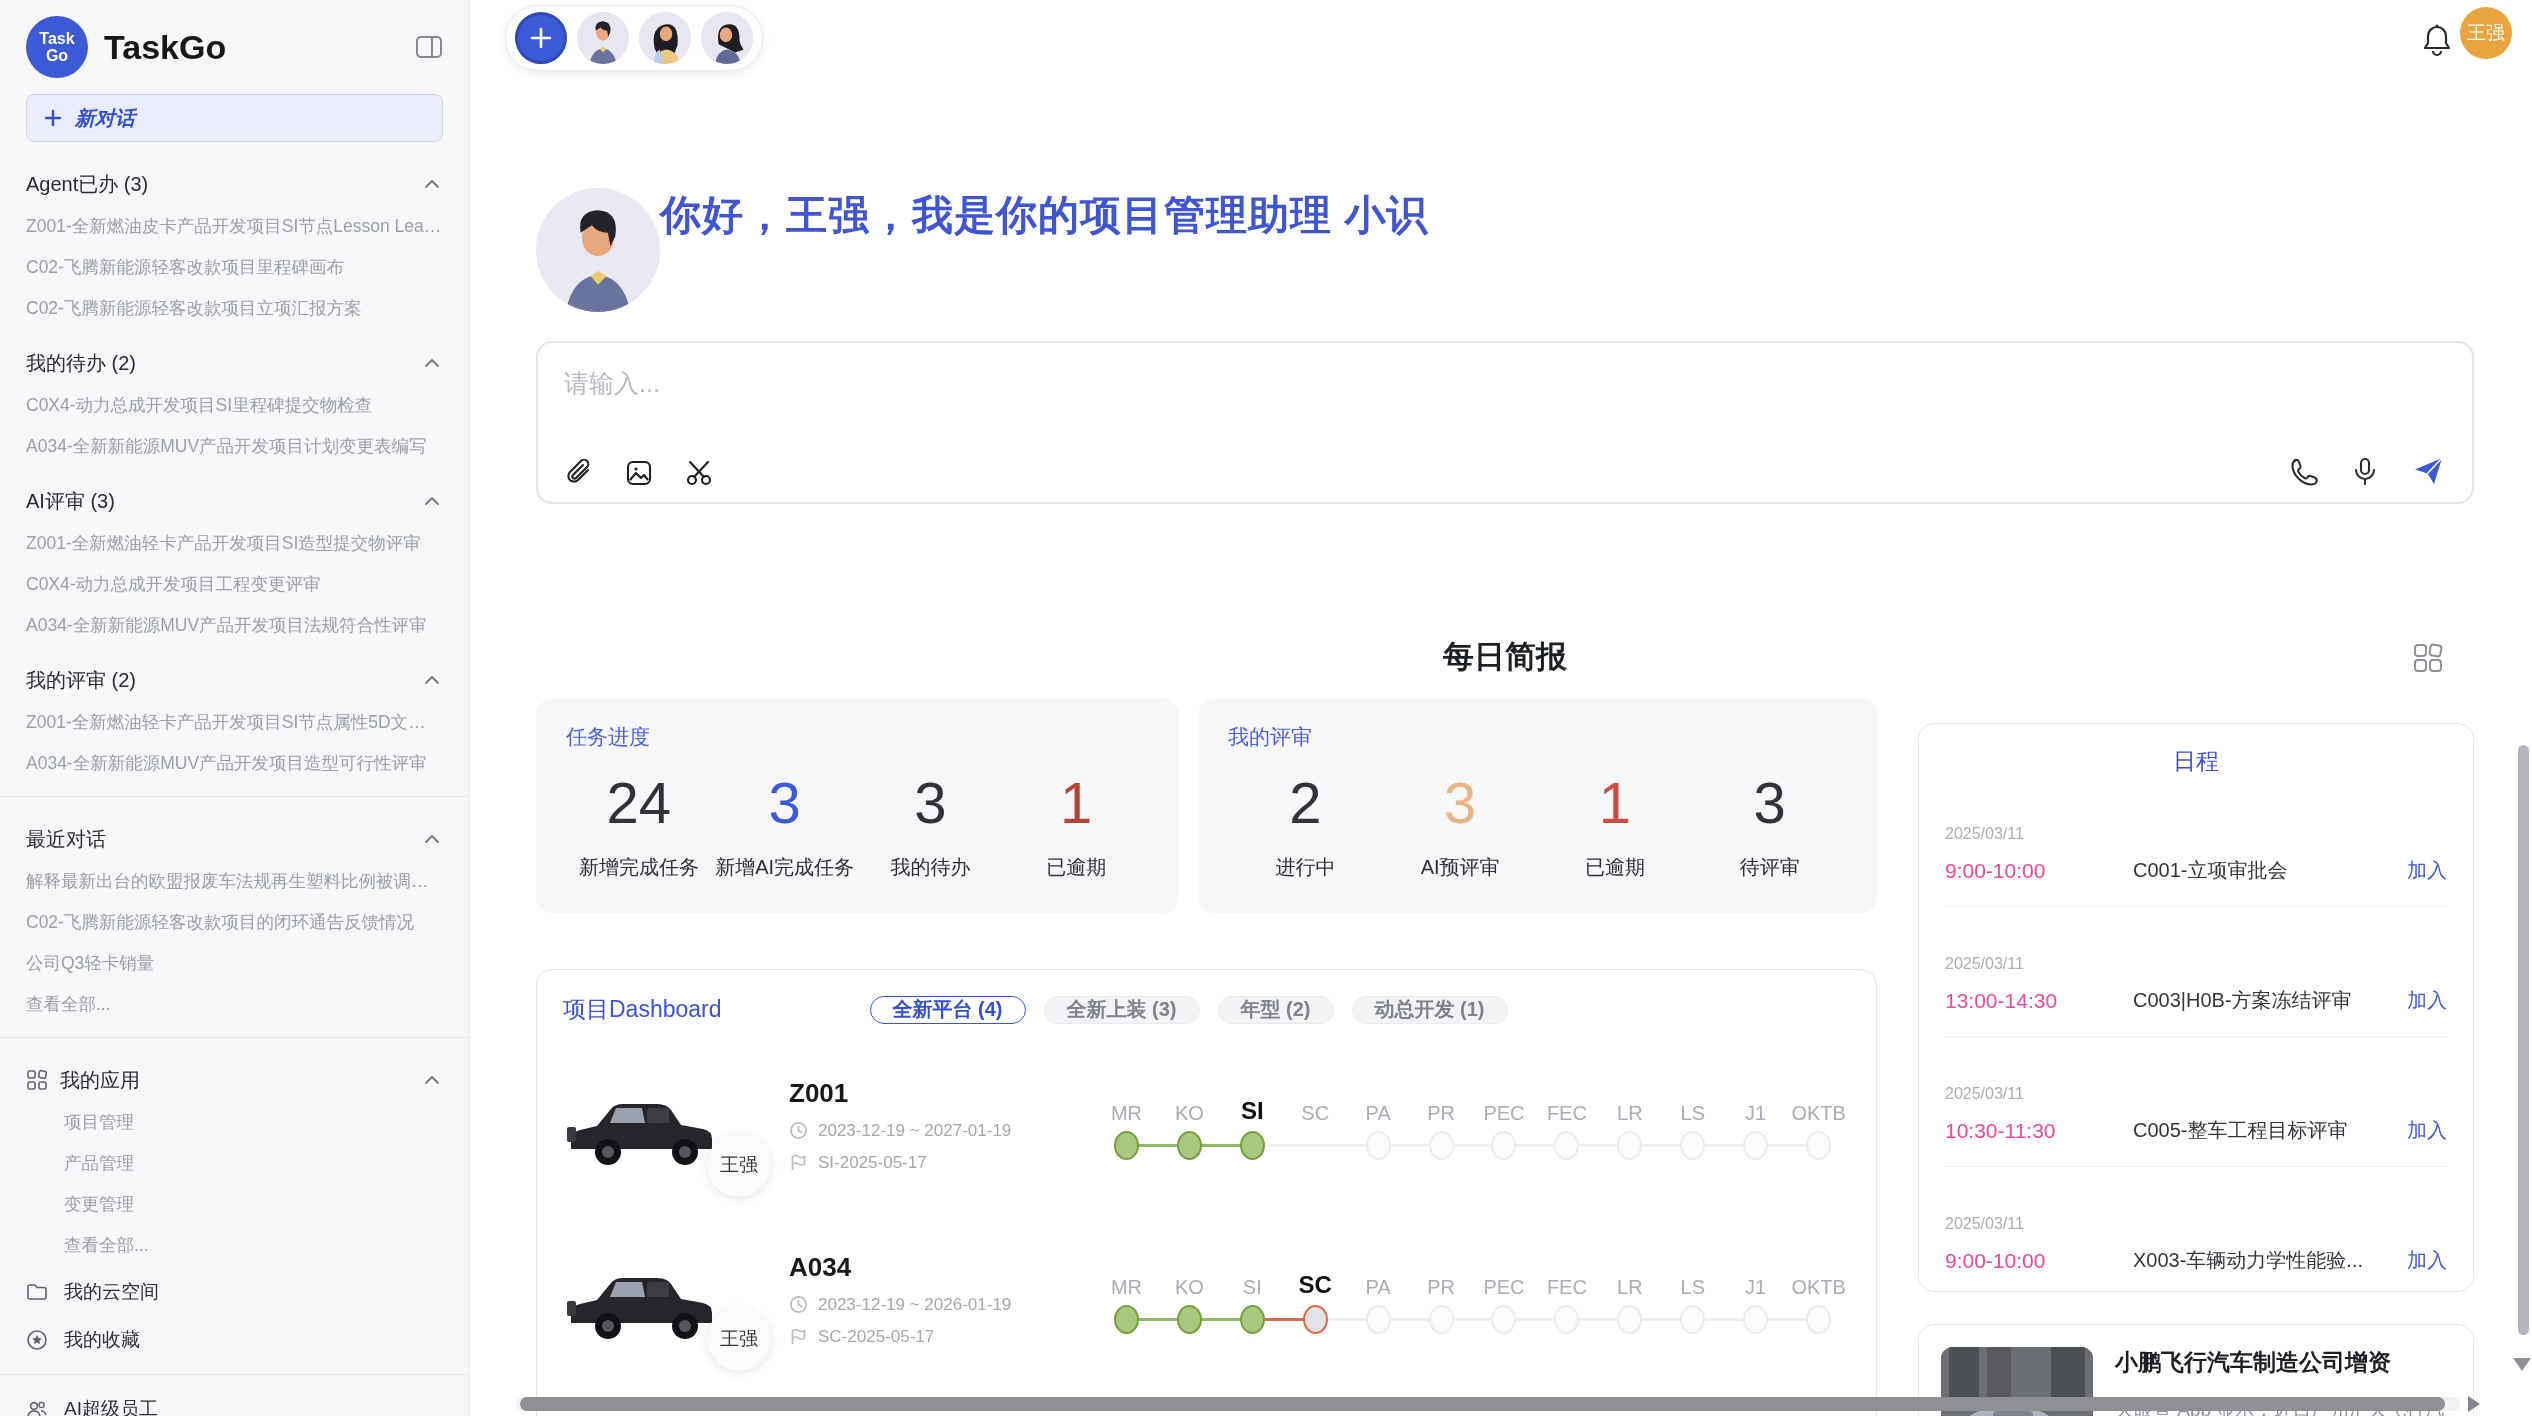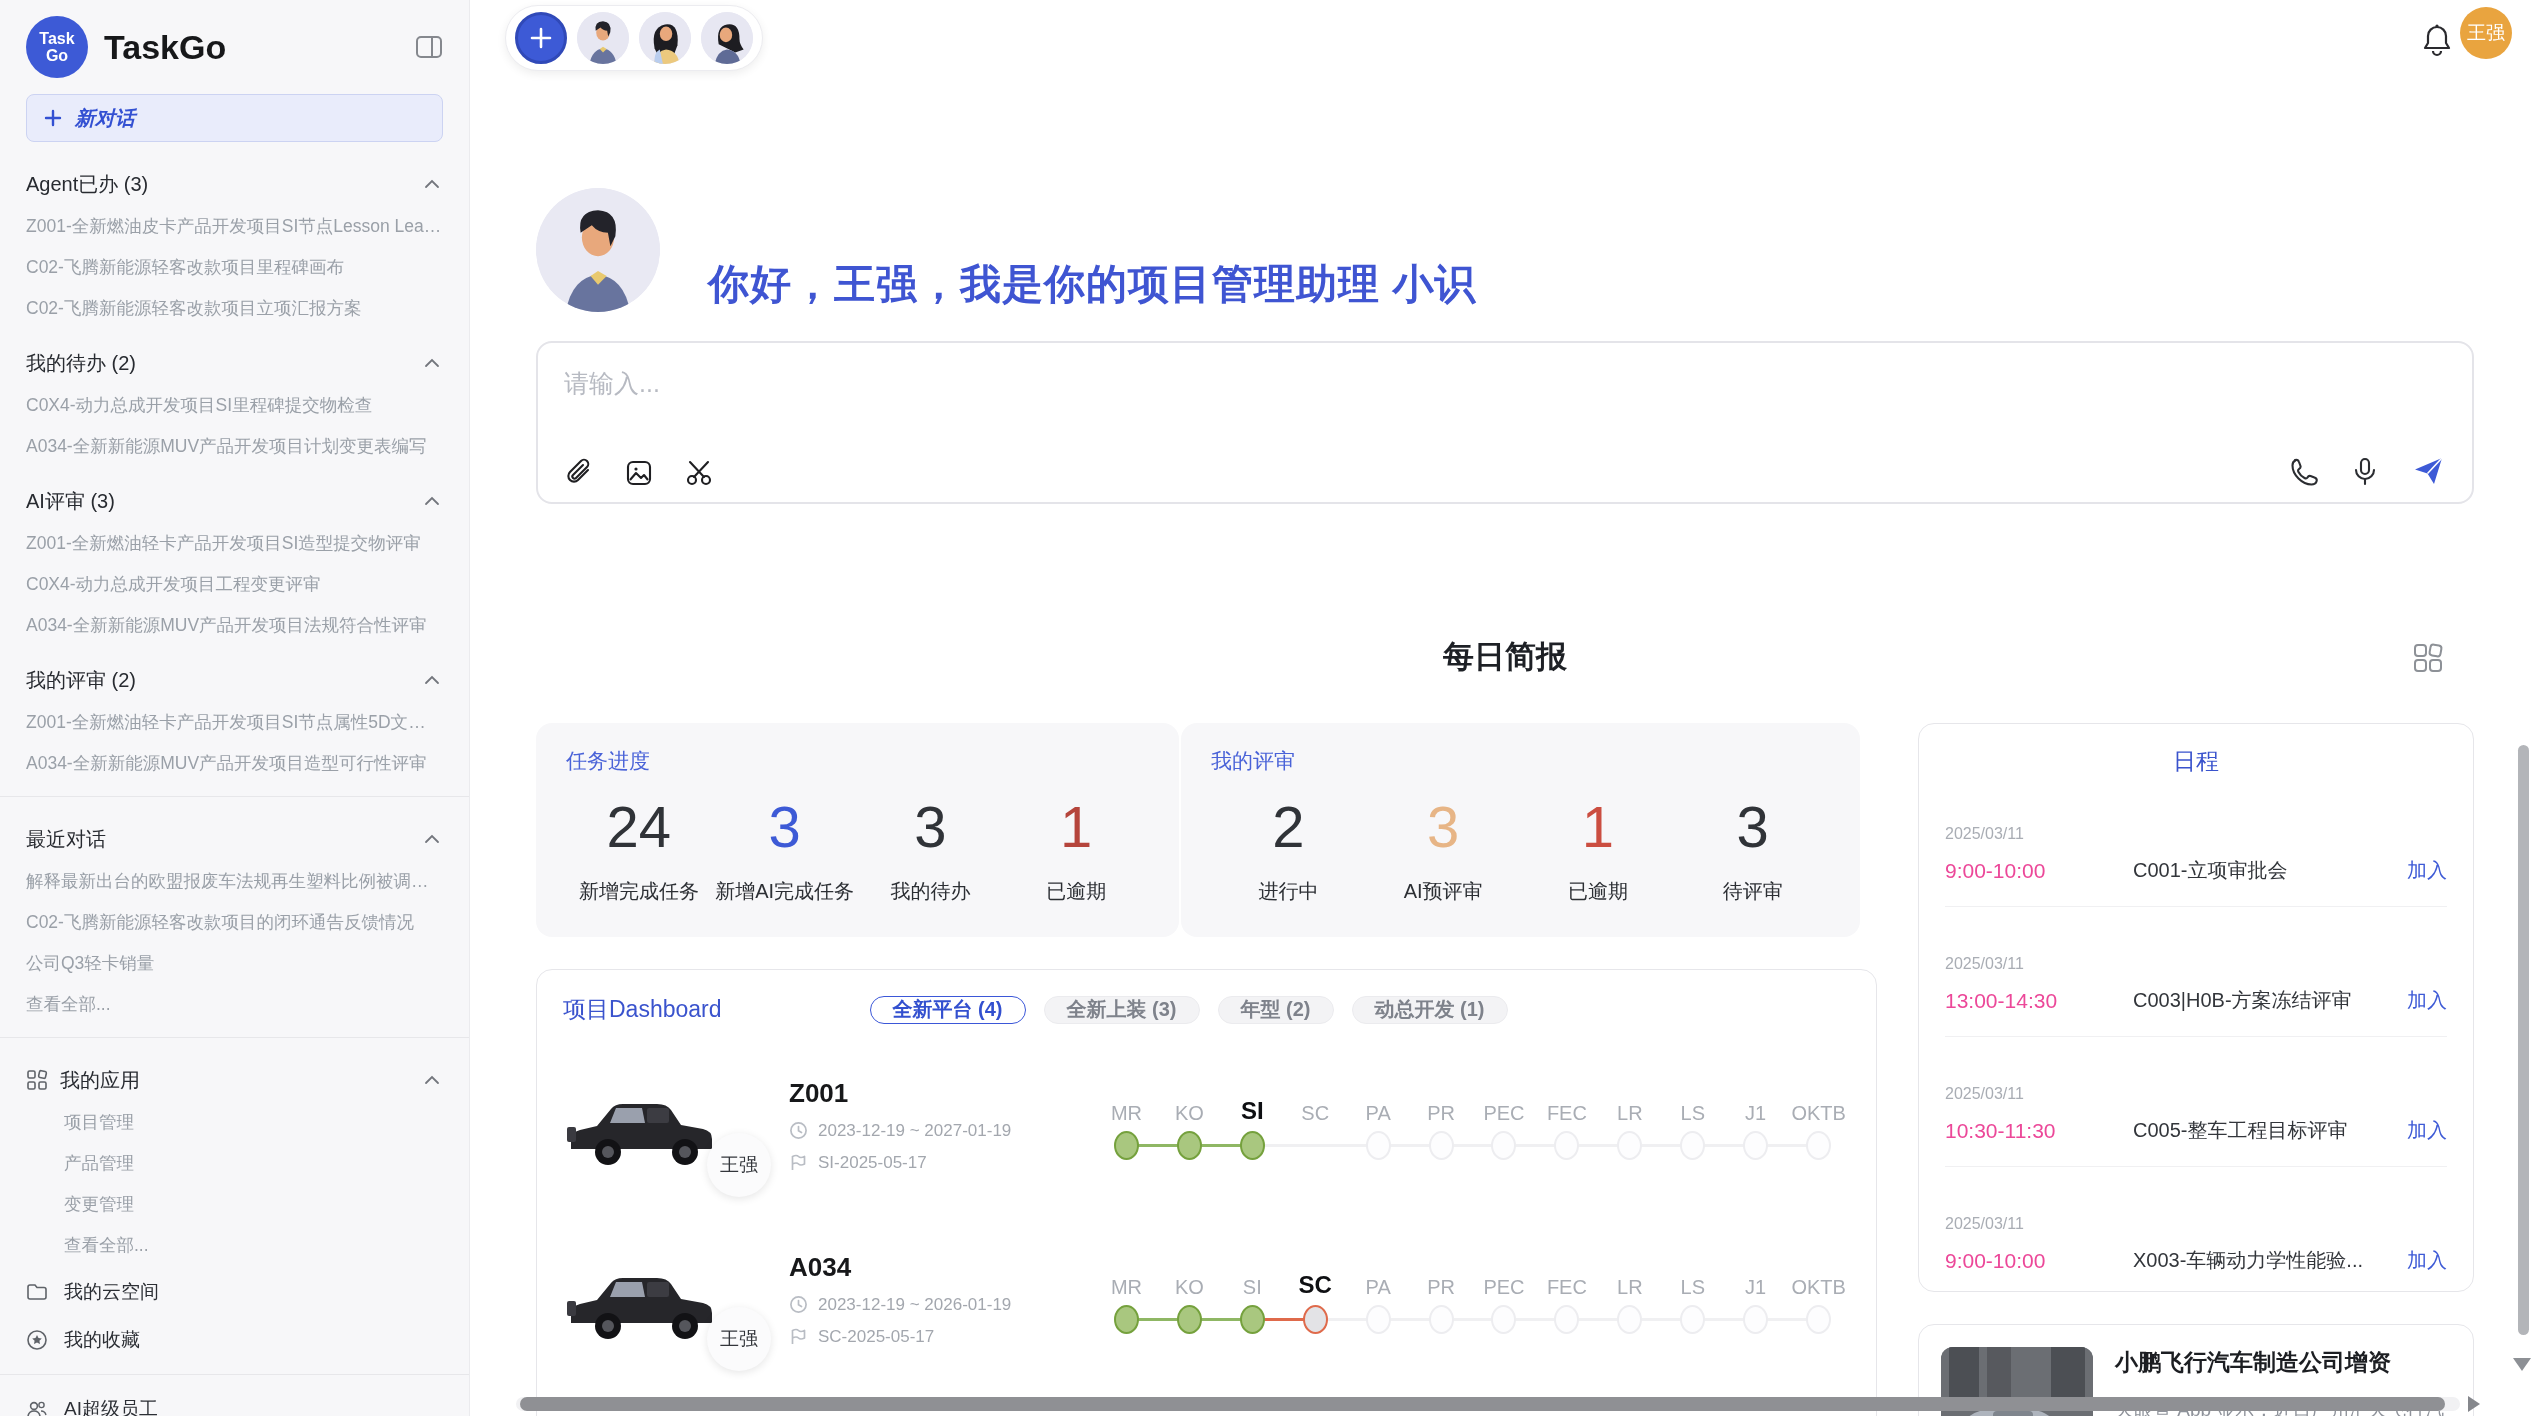--- a/index.html
+++ b/index.html
@@ -30,42 +30,42 @@
   .top-pill{position:absolute;left:505px;top:5px;height:64px;border-radius:34px;background:#fff;
             border:1px solid #ececf0;box-shadow:0 3px 10px rgba(0,0,0,.07);display:flex;align-items:center;padding:0 9px;gap:10px;}
   .plus-btn{width:52px;height:52px;border-radius:50%;background:#3d5ad6;border:3px solid #3049b8;box-sizing:border-box;
             display:flex;align-items:center;justify-content:center;cursor:pointer;}
   .avatar-sm{width:52px;height:52px;border-radius:50%;overflow:hidden;background:#e7e7f2;cursor:pointer;}
   .bell{position:absolute;left:2420px;top:22px;cursor:pointer;display:flex;}
   .user-avatar{position:absolute;left:2460px;top:7px;width:52px;height:52px;border-radius:50%;background:#e9a43f;
                color:#fff;display:flex;align-items:center;justify-content:center;font-size:19px;cursor:pointer;}
 
   
-  .greeting{position:absolute;left:536px;top:188px;display:flex;align-items:flex-end;gap:48px;}
+  .greeting{position:absolute;left:536px;top:188px;display:flex;align-items:flex-start;}
   .avatar-lg{width:124px;height:124px;border-radius:50%;overflow:hidden;background:#e9e9f3;}
   .greet-title{margin-left:28px;font-size:41px;font-weight:800;color:#3f55d2;letter-spacing:1px;}
 
   
   .input-card{position:absolute;left:536px;top:341px;width:1938px;height:163px;box-sizing:border-box;
               border:2px solid #e4e4e9;border-radius:16px;background:#fff;}
   .placeholder{position:absolute;left:26px;top:24px;font-size:25px;color:#b7bac2;}
   .in-icons{position:absolute;bottom:14px;display:flex;align-items:center;}
   .in-icons.left{left:26px;gap:30px;}
   .in-icons.right{right:26px;gap:32px;}
   .in-icons span{display:flex;cursor:pointer;}
 
   
   .chips{position:absolute;left:536px;top:527px;width:1938px;display:flex;justify-content:space-between;}
   .chip{height:57px;display:flex;align-items:center;padding:0 27px;background:#ededef;border-radius:10px;
         font-size:21px;color:#27292e;cursor:pointer;white-space:nowrap;}
 
   
   .brief-title{position:absolute;left:536px;top:636px;width:1938px;text-align:center;font-size:31px;font-weight:bold;color:#1d2025;}
   .brief-grid-icon{position:absolute;left:2412px;top:642px;cursor:pointer;display:flex;}
-  .stats-row{position:absolute;left:536px;top:723px;display:flex;gap:2px;justify-content:center;}
+  .stats-row{position:absolute;left:536px;top:699px;display:flex;gap:19px;justify-content:center;}
   .stat-card{height:214px;background:#f7f7f9;border-radius:16px;box-sizing:border-box;padding:24px 30px;}
   .stat-card h4{margin:0;font-size:21px;font-weight:normal;color:#4a63d8;}
   .stat-cols{display:flex;margin-top:18px;}
   .stat-col{flex:1;text-align:center;}
   .stat-num{font-size:58px;font-weight:500;}
   .stat-label{margin-top:18px;font-size:20px;color:#2c2f34;}
 
   
   .dash-card{position:absolute;left:536px;top:969px;width:1341px;height:600px;box-sizing:border-box;
              border:1px solid #e6e6ea;border-radius:16px;background:#fff;padding:24px 26px;overflow:hidden;}

